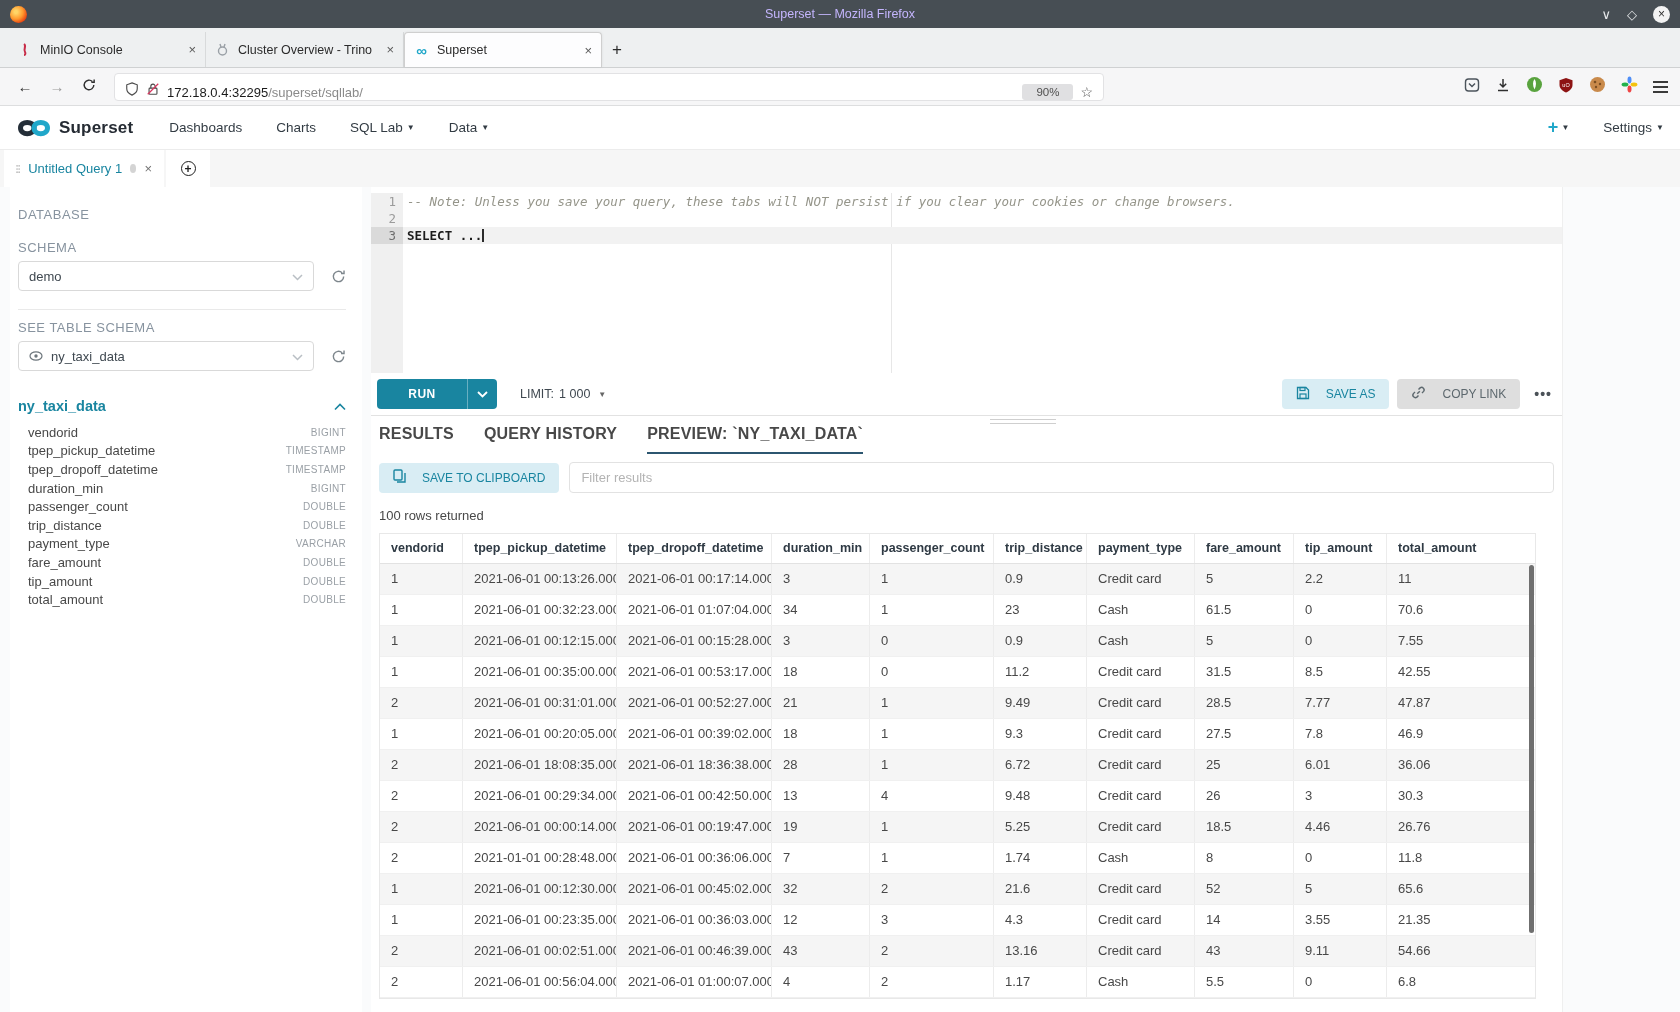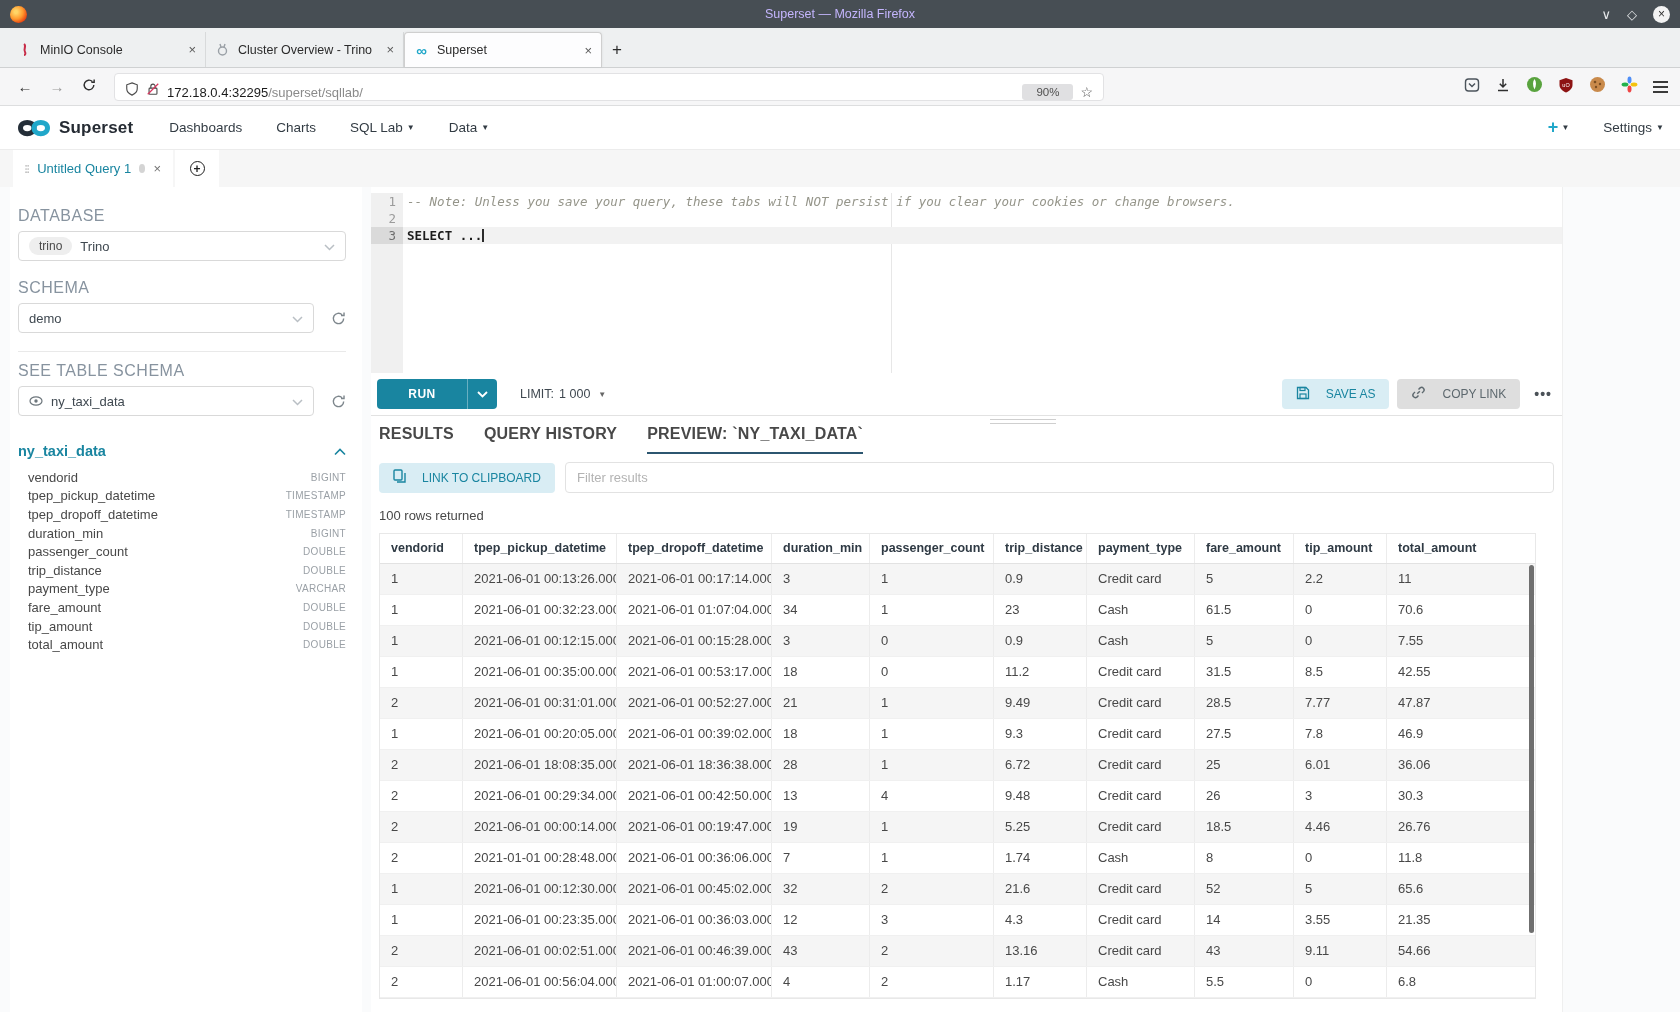--- a/index.html
+++ b/index.html
@@ -51,33 +51,33 @@
   .brand { display:flex; align-items:center; gap:7px; margin-right:36px; }
   .brand-name { font-size:17px; font-weight:bold; color:#252b33; letter-spacing:.2px; }
   .nav-item { font-size:13.5px; color:#323b43; margin-right:34px; display:flex; align-items:center; gap:4px; }
   .caret { font-size:8px; color:#323b43; }
   .nav-right { margin-left:auto; display:flex; align-items:center; gap:34px; }
   .plus-link { color:#20a7c9; font-size:18px; font-weight:bold; display:flex; align-items:center; gap:3px;}
   .plus-link .caret{ color:#323b43; }
   .settings-link { font-size:13.5px; color:#323b43; display:flex; align-items:center; gap:4px; }
 
   
-  .qtabs { height:37px; background:#f6f6f6; display:flex; align-items:stretch; padding-left:13px; gap:2px; }
+  .qtabs { height:37px; background:#f6f6f6; display:flex; align-items:stretch; padding-left:4px; gap:2px; }
   .qtab { background:#fff; display:flex; align-items:center; gap:8px; padding:0 12px; width:160px; }
   .qtab-label { color:#1985a0; font-size:13px; white-space:nowrap; }
   .qtab-dot { width:9px; height:9px; border-radius:50%; background:#d4d4d4; }
   .qtab-close { color:#737373; font-size:13px; }
   .qtab-add { background:#fff; width:44px; display:flex; align-items:center; justify-content:center; }
   .addcircle { width:15px; height:15px; border:1.8px solid #1f1f1f; border-radius:50%;
     display:flex; align-items:center; justify-content:center; font-size:12px; font-weight:bold; color:#1f1f1f; line-height:0; }
 
   
   .main { display:flex; height:825px; background:#fafbfc; }
   .sidebar { width:352px; background:#fff; margin-left:10px; padding:12px 16px 0 8px; overflow:hidden; }
-  .fieldlabel { font-size:16px; color:#87939f; letter-spacing:.5px; margin:8px 0 6px; }
+  .fieldlabel { font-size:13px; color:#87939f; letter-spacing:.5px; margin:8px 0 6px; }
   .selrow { display:flex; align-items:center; }
   .selectbox { flex:1; height:30px; border:1px solid #d9d9d9; border-radius:4px;
     display:flex; align-items:center; gap:8px; padding:0 10px; font-size:13px; color:#3f4850; background:#fff; }
   .selectbox .chev { margin-left:auto; }
   .badge-trino { background:#eeeeee; color:#4a4a4a; font-size:12px; padding:2px 10px; border-radius:10px; }
   .refresh-btn { width:26px; display:flex; justify-content:flex-end; margin-left:6px; }
   .side-divider { border-top:1px solid #e9e9e9; margin:18px 0 10px; }
   .tbl-header { display:flex; align-items:center; margin:26px 0 8px; }
   .tbl-name { color:#1985a0; font-size:14.5px; font-weight:bold; }
   .tbl-header .collapse { margin-left:auto; }
@@ -311,29 +311,20 @@
   </div>
   <div class="qtab-add">
     <span class="addcircle">+</span>
   </div>
 </div>
 
 <div class="main">
 
   <div class="sidebar">
     <div class="fieldlabel">DATABASE</div>
-    <div class="selrow">
-      <div class="selectbox">
-        <span class="badge-trino">trino</span>
-        <span>Trino</span>
-        <span class="chev"><svg width="11" height="7" viewBox="0 0 11 7">
-              <path d="M1 1l4.5 4.5L10 1" fill="none" stroke="#b9bfc4" stroke-width="1.5"></path>
-            </svg></span>
-      </div>
-    </div>
 
     <div class="fieldlabel" style="margin-top:18px">SCHEMA</div>
     <div class="selrow">
       <div class="selectbox">
         <span>demo</span>
         <span class="chev"><svg width="11" height="7" viewBox="0 0 11 7">
               <path d="M1 1l4.5 4.5L10 1" fill="none" stroke="#b9bfc4" stroke-width="1.5"></path>
             </svg></span>
       </div>
       <span class="refresh-btn">
@@ -490,21 +481,21 @@
       <span class="stab">QUERY HISTORY</span>
       <span class="stab active">PREVIEW: `NY_TAXI_DATA`</span>
     </div>
 
     <div class="south-controls">
       <div class="btn-light copyclip">
         <span><svg width="13" height="14" viewBox="0 0 13 14">
               <rect x="1" y="1" width="8" height="10" rx="1" fill="none" stroke="#1985a0" stroke-width="1.4"></rect>
               <path d="M4 13h8V4" fill="none" stroke="#1985a0" stroke-width="1.4"></path>
             </svg></span>
-        <span>LINK TO CLIPBOARD</span>
+        <span>SAVE TO CLIPBOARD</span>
       </div>
       <input class="filter-input" placeholder="Filter results" style="">
     </div>
 
     <div class="rows-returned">100 rows returned</div>
 
     <div class="rtable">
       <div class="thead">
         <div class="tr">
 

